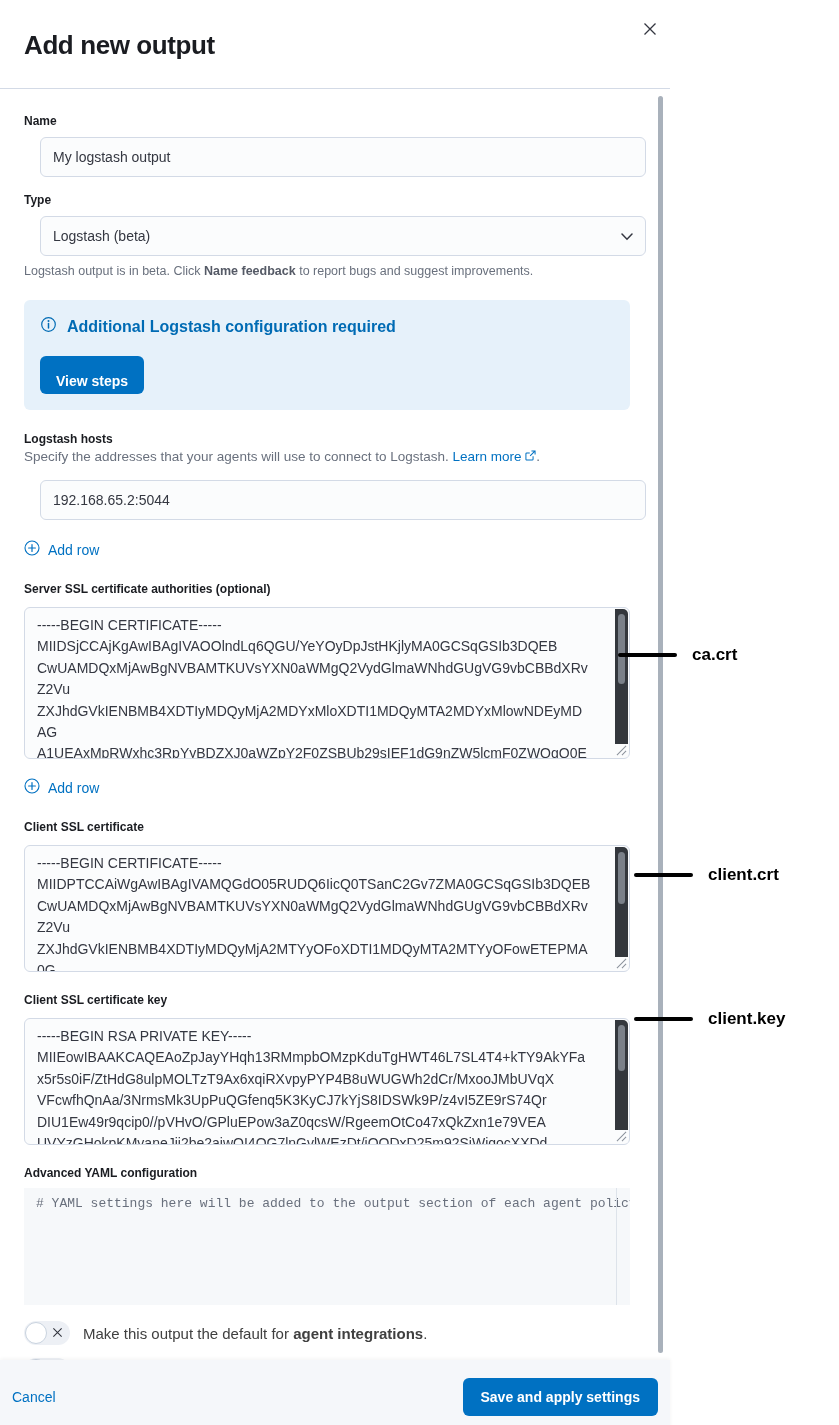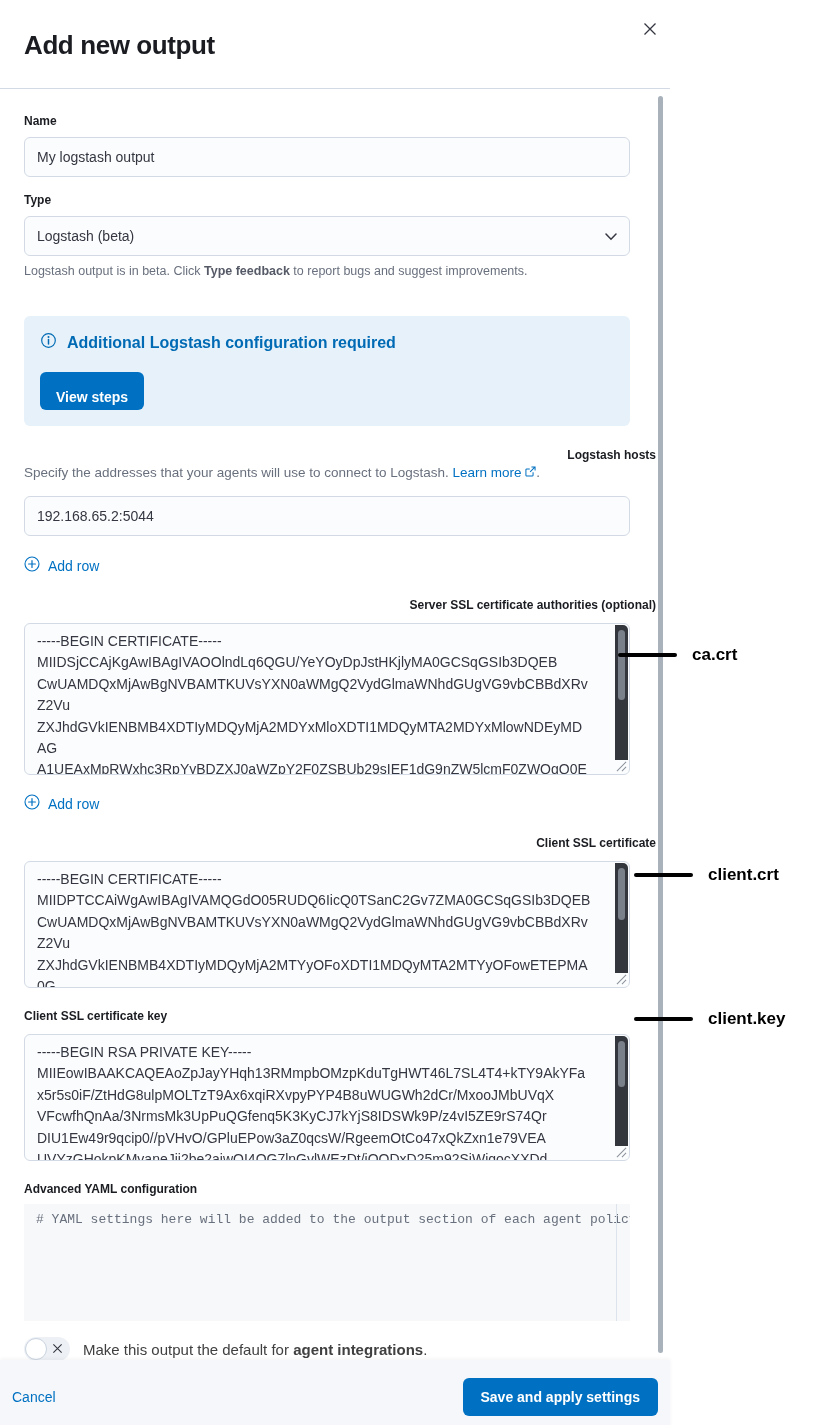--- a/index.html
+++ b/index.html
@@ -19,37 +19,37 @@
 
   .flyout-body { position: absolute; top: 81px; left: 0; width: 656px; padding: 25px 0 0 24px; }
 
   .form-label { font-size: 12px; font-weight: 700; color: #1a1c21; line-height: 15px; }
   .mt-row { margin-top: 16px; }
 
   .input, .select {
     margin-top: 8px; height: 40px; background: #FBFCFD;
     border: 1px solid #D3DAE6; border-radius: 6px;
     padding: 0 12px; font-size: 14px; color: #343741;
-    display: flex; align-items: center; width: 606px;
+    display: flex; align-items: center; width: 606px; margin-left: 16px;
   }
   .select { justify-content: space-between; cursor: pointer; }
 
   .help-text { margin-top: 6px; font-size: 12.5px; color: #69707D; line-height: 18px; width: 606px; }
   .help-text b { color: #555a66; }
 
-  .callout { margin-top: 36px; width: 606px; background: #E6F1FA; border-radius: 6px; padding: 16px; }
+  .callout { margin-top: 20px; width: 606px; background: #E6F1FA; border-radius: 6px; padding: 16px; }
   .callout-title { display: flex; align-items: center; gap: 10px; color: #006BB4; font-size: 16px; font-weight: 600; }
   .btn-primary {
     background: #0071C2; color: #fff; border: none; border-radius: 6px;
     height: 38px; padding: 17px 16px; font-size: 14px; font-weight: 600;
     font-family: "Liberation Sans", sans-serif; cursor: pointer;
   }
   .callout .btn-primary { margin-top: 19px; }
 
-  .section-label { margin-top: 22px; text-align: right; }
+  .section-label { margin-top: 22px; }
   .desc-text { font-size: 13.5px; color: #69707D; line-height: 19px; width: 606px; }
   .link { color: #0071C2; text-decoration: none; cursor: pointer; }
   .hosts-input { margin-top: 14px; }
 
   .add-row { margin-top: 20px; display: inline-flex; align-items: center; gap: 8px; color: #0071C2; font-size: 14px; font-weight: 500; cursor: pointer; background: none; border: none; font-family: "Liberation Sans", sans-serif; }
 
   .textarea { position: relative; margin-top: 10px; width: 606px; background: #FBFCFD; border: 1px solid #D3DAE6; border-radius: 6px; overflow: hidden; }
   .ta-h1 { height: 152px; }
   .ta-h2 { height: 127px; }
   .cert-text { padding: 7px 26px 0 12px; font-size: 14px; line-height: 21.4px; white-space: pre; color: #343741; overflow: hidden; height: 100%; }
@@ -110,21 +110,21 @@
 
     <div class="form-label mt-row">Type</div>
     <div class="select">
       <span>Logstash (beta)</span>
       <span>
         <svg width="12" height="8" viewBox="0 0 12 8">
             <path d="M1 1 L6 6.2 L11 1" stroke="#343741" stroke-width="1.5" fill="none" stroke-linecap="round"></path>
           </svg>
       </span>
     </div>
-    <div class="help-text"><span>Logstash output is in beta. Click </span><b>Type feedback</b><span> to report bugs and suggest improvements.</span></div>
+    <div class="help-text"><span>Logstash output is in beta. Click </span><b>Name feedback</b><span> to report bugs and suggest improvements.</span></div>
 
     <div class="callout">
       <div class="callout-title">
         <span>
           <svg width="17" height="17" viewBox="0 0 16 16">
               <circle cx="8" cy="8" r="6.4" fill="none" stroke="#006BB4" stroke-width="1.1"></circle>
               <path d="M8 7 L8 11.2" stroke="#006BB4" stroke-width="1.4" stroke-linecap="round"></path>
               <circle cx="8" cy="4.7" r="0.95" fill="#006BB4"></circle>
             </svg>
         </span>

